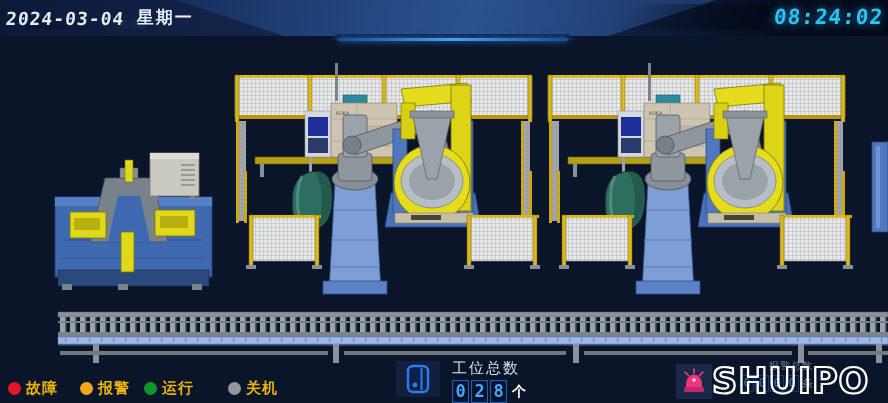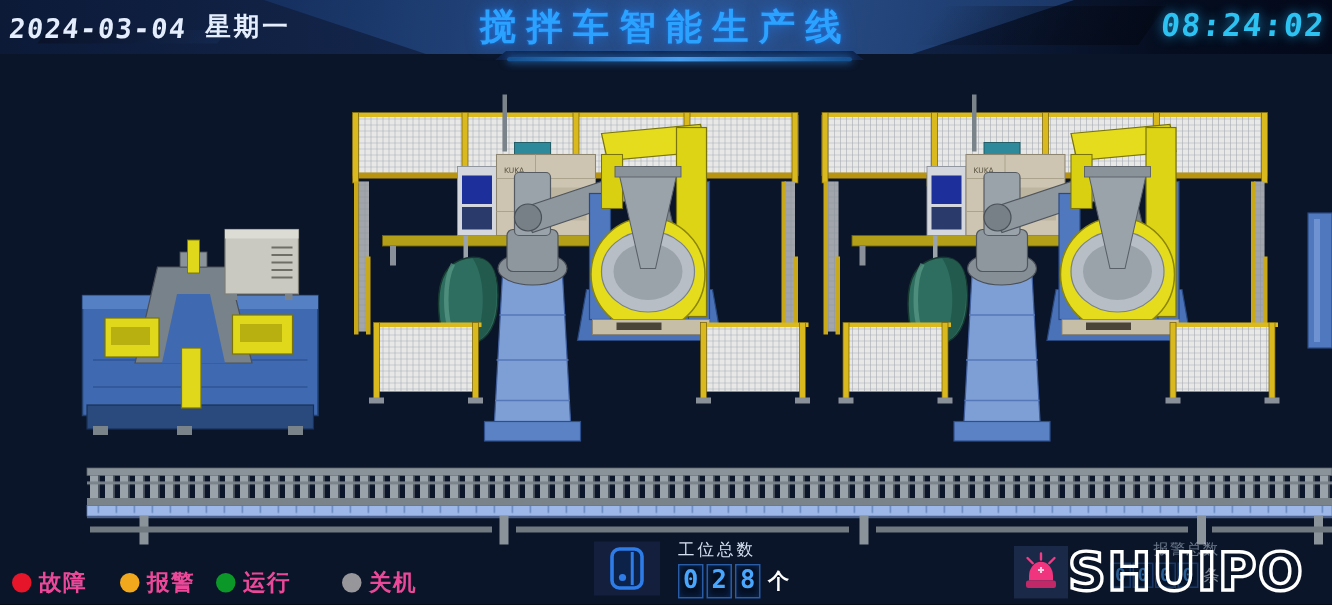--- a/index.html
+++ b/index.html
@@ -30,28 +30,28 @@
   #clock{position:absolute;right:5px;top:5px;font-family:"DejaVu Sans Mono",monospace;
     font-weight:bold;font-size:21px;color:#2cc2f2;letter-spacing:1px;transform:skewX(-6deg);
     text-shadow:0 0 8px rgba(30,160,220,.8);}
 
   
   #scene{position:absolute;left:0;top:0;z-index:1;}
 
   
   .legend-item{position:absolute;top:379px;display:inline-flex;align-items:center;gap:5px;z-index:6;}
   .legend-item .dot{width:13px;height:13px;border-radius:50%;display:inline-block;}
-  .legend-item .lab{color:#ec4899;font-weight:bold;font-size:15px;letter-spacing:1px;}
+  .legend-item .lab{color:#eab308;font-weight:bold;font-size:15px;letter-spacing:1px;}
   .dot-fault{background:#e6152a;} .dot-alarm{background:#f2a81d;}
   .dot-run{background:#0c9828;} .dot-off{background:#97979b;}
 
   #station-tile{position:absolute;left:396px;top:361px;width:44px;height:36px;z-index:6;
     background:#141f3d;display:flex;align-items:center;justify-content:center;}
   #station-block{position:absolute;left:452px;top:359px;z-index:6;}
-  #station-block .cap{color:#d5e0f2;font-size:11px;letter-spacing:2px;}
+  #station-block .cap{color:#d5e0f2;font-size:15px;letter-spacing:2px;}
   #station-digits{display:flex;align-items:center;gap:2px;margin-top:2px;}
   .digit-box{width:15px;height:21px;background:#050f22;border:1px solid #2a5ca6;
     box-shadow:inset 0 0 5px #0a2a5a;color:#49a6ff;font-family:"DejaVu Sans Mono",monospace;
     font-weight:bold;font-size:17px;line-height:21px;text-align:center;}
   #station-block .unit{color:#fff;font-size:14px;font-weight:bold;margin-left:3px;}
 
   #beacon-tile{position:absolute;left:676px;top:364px;width:36px;height:35px;z-index:6;
     background:#1a2948;display:flex;align-items:center;justify-content:center;}
 
   #alarm-block{position:absolute;left:740px;top:359px;z-index:5;opacity:.5;}
@@ -244,21 +244,20 @@
   <div id="header">
     <div class="trapez"></div>
     <div class="accent-l"></div>
     <div class="accent-r"></div>
     <div class="tab"></div>
     <div class="tabline"></div>
     <div id="date-box">
       <span class="lcd">2024-03-04</span>
       <span class="wk">星期一</span>
     </div>
-    <div id="page-title">搅拌车智能生产线</div>
     <div id="clock">08:24:02</div>
   </div>
 
   <div class="legend-item" style="left:8px">
     <span class="dot dot-fault"></span>
     <span class="lab">故障</span>
   </div>
   <div class="legend-item" style="left:80px">
     <span class="dot dot-alarm"></span>
     <span class="lab">报警</span>

